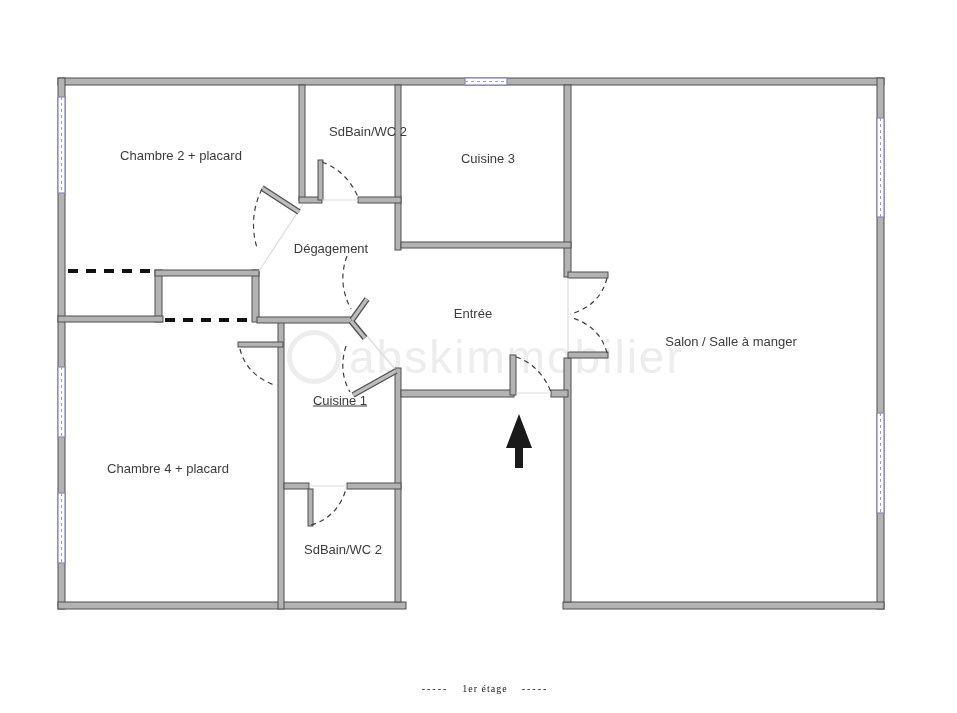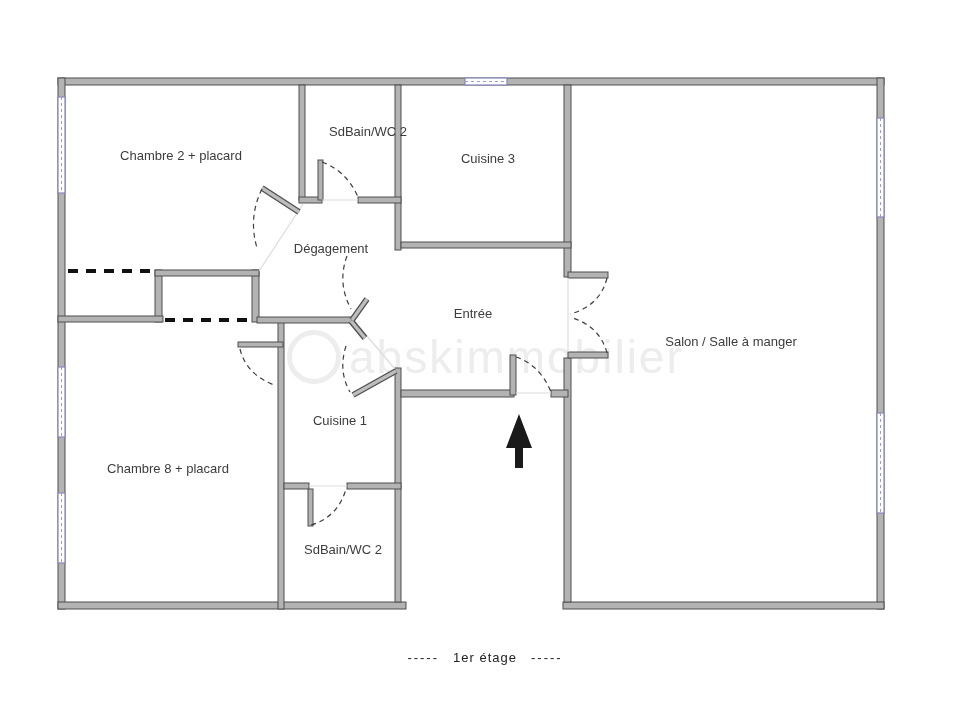--- a/index.html
+++ b/index.html
@@ -36,32 +36,33 @@
     color:#3c3c3c;
     white-space:nowrap;
     z-index:3;
   }
   .lbl-chambre2{left:181px;top:155px;}
   .lbl-sdbain2{left:368px;top:131px;}
   .lbl-cuisine2{left:488px;top:158px;}
   .lbl-degagement{left:331px;top:248px;}
   .lbl-entree{left:473px;top:313px;}
   .lbl-salon{left:731px;top:341px;}
-  .lbl-cuisine1{left:340px;top:420px;}
+  .lbl-cuisine1{left:340px;top:400px;text-decoration:underline;}
   .lbl-chambre1{left:168px;top:468px;}
   .lbl-sdbain1{left:343px;top:549px;}
   .caption{
     position:absolute;
-    left:485px;top:657px;
+    left:485px;top:688px;
     transform:translate(-50%,-50%);
-    font-size:13px;
+    font-size:10px;
     color:#222222;
     white-space:nowrap;
     z-index:3;
     letter-spacing:1px;
+    font-family:Liberation Serif, serif;
   }
   .caption .dashes{color:#222;margin:0 14px;letter-spacing:2px;}
 </style>
 </head>
 <body>
 
 <div class="plan">
 
   <div class="watermark">
     <span class="wm-circle"></span>
@@ -169,20 +170,20 @@
     <polygon points="519,414 506,448 515,448 515,468 523,468 523,448 532,448" fill="#1a1a1a"></polygon>
   </svg>
 
   <div class="room-label lbl-chambre2">Chambre 2 + placard</div>
   <div class="room-label lbl-sdbain2">SdBain/WC 2</div>
   <div class="room-label lbl-cuisine2">Cuisine 3</div>
   <div class="room-label lbl-degagement">Dégagement</div>
   <div class="room-label lbl-entree">Entrée</div>
   <div class="room-label lbl-salon">Salon / Salle à manger</div>
   <div class="room-label lbl-cuisine1">Cuisine 1</div>
-  <div class="room-label lbl-chambre1">Chambre 8 + placard</div>
+  <div class="room-label lbl-chambre1">Chambre 4 + placard</div>
   <div class="room-label lbl-sdbain1">SdBain/WC 2</div>
 
   <div class="caption">
     <span class="dashes">-----</span><span>1er étage</span><span class="dashes">-----</span>
   </div>
 
 </div>
 
 </body></html>

